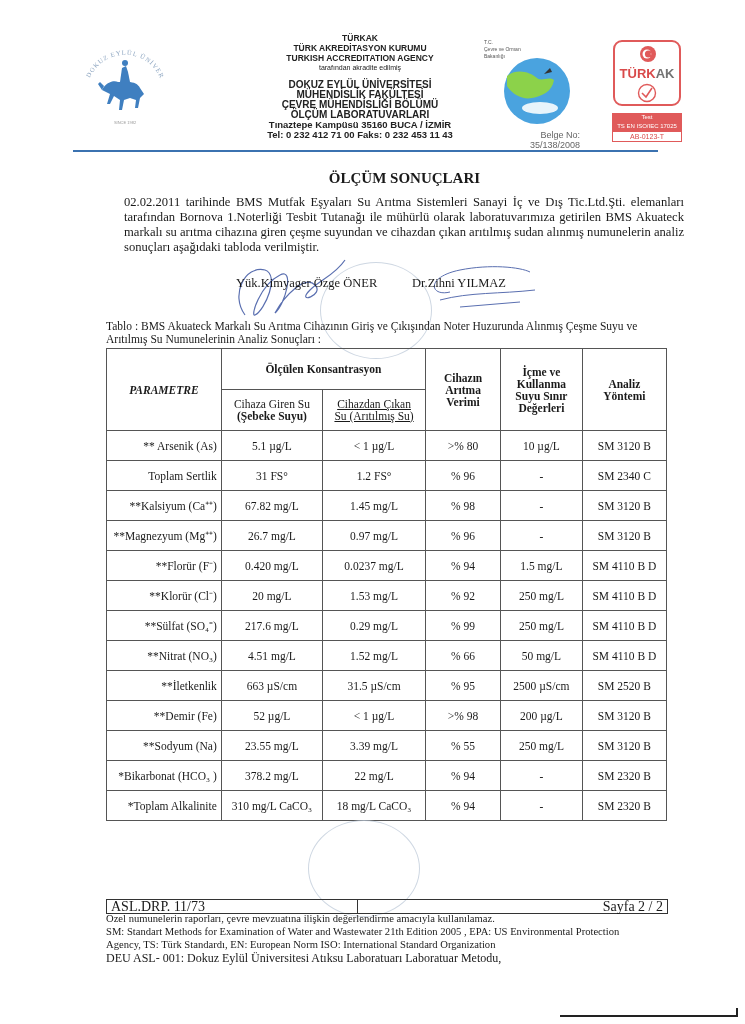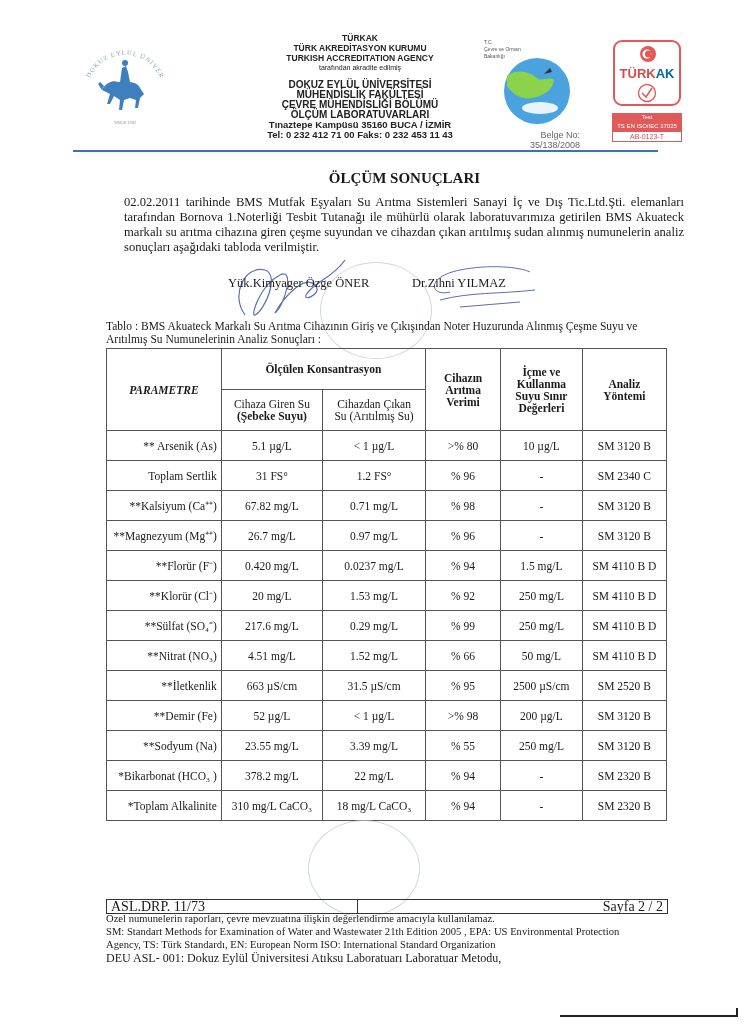--- a/index.html
+++ b/index.html
@@ -14,41 +14,41 @@
   .hdr-center .l4 { font-size: 7px; font-weight: normal; font-family: "Liberation Sans", sans-serif; }
   .hdr-center .gap { height: 7px; }
   .hdr-center .b { font-size: 10px; line-height: 10px; }
   .hdr-center .addr { font-size: 9.5px; line-height: 10px; }
 
   .logo-deu { position: absolute; left: 80px; top: 38px; width: 90px; height: 100px; }
   .logo-env { position: absolute; left: 482px; top: 36px; width: 95px; height: 100px; }
   .env-caption { position: absolute; left: 480px; top: 130px; width: 100px; text-align: right; font-family: "Liberation Sans", sans-serif; font-size: 9px; color: #666; line-height: 10px; }
   .turkak { position: absolute; left: 613px; top: 40px; width: 68px; height: 66px; border: 2px solid #e05a5a; border-radius: 9px; box-sizing: border-box; }
   .turkak-word { position: absolute; left: 0; right: 0; top: 24px; text-align: center; font-family: "Liberation Sans", sans-serif; font-size: 13px; font-weight: bold; color: #d94a4a; letter-spacing: 0px; }
-  .turkak-word .ak { color: #0369a1; }
+  .turkak-word .ak { color: #737373; }
   .turkak-badge { position: absolute; left: 612px; top: 113px; width: 70px; font-family: "Liberation Sans", sans-serif; font-size: 6px; text-align: center; }
   .turkak-badge .red { background: #e05a5a; color: #fff; line-height: 7px; padding: 1px 0; }
   .turkak-badge .code { border: 1px solid #e05a5a; color: #d94a4a; font-size: 7px; line-height: 9px; }
 
   .title { position: absolute; left: 0; width: 745px; top: 170px; text-align: center; font-weight: bold; font-size: 15px; margin-left: 32px; }
   .para { position: absolute; left: 106px; top: 195px; width: 560px; font-size: 12.6px; line-height: 15px; text-align: justify; margin-left: 18px; }
 
-  .sig1 { position: absolute; left: 228px; top: 276px; font-size: 12.5px; }
+  .sig1 { position: absolute; left: 236px; top: 276px; font-size: 12.5px; }
   .sig2 { position: absolute; left: 412px; top: 276px; font-size: 12.5px; }
   .caption { position: absolute; left: 106px; top: 320px; width: 570px; font-size: 11.5px; line-height: 13px; }
 
   table.res { position: absolute; left: 106px; top: 348px; width: 561px; border-collapse: collapse; font-size: 11.5px; }
   table.res td, table.res th { border: 1px solid #555; padding: 0 4px; text-align: center; font-weight: normal; }
   table.res th.param { font-style: italic; font-weight: bold; width: 111px; }
   table.res th.b { font-weight: bold; }
   table.res tr.h1 th { height: 40px; }
   table.res tr.h2 th { height: 40px; }
   table.res tbody td { height: 29px; }
   table.res tbody td.p { text-align: right; }
-  .col2 { width: 100px; } .col3 { width: 101px; } .col4 { width: 70px; } .col5 { width: 76px; } .col6 { width: 80px; }
+  .col2 { width: 100px; } .col3 { width: 101px; text-decoration: underline; } .col4 { width: 70px; } .col5 { width: 76px; } .col6 { width: 80px; }
 
   
   .stamp { position: absolute; border: 1px solid #b9c6d6; border-radius: 50%; opacity: 0.7; }
   .signature { position: absolute; }
 
   .footer-box { position: absolute; left: 106px; top: 899px; width: 560px; height: 13px; border: 1px solid #333; font-size: 14px; line-height: 13px; }
   .footer-box .left { position: absolute; left: 4px; top: 0; }
   .footer-box .mid { position: absolute; left: 250px; top: 0; bottom: 0; width: 1px; background: #333; }
   .footer-box .right { position: absolute; right: 4px; top: 0; }
   .footnotes { position: absolute; left: 106px; top: 912px; width: 600px; font-size: 10.6px; line-height: 13px; }
@@ -186,21 +186,21 @@
         <td class="p">Toplam Sertlik</td>
         <td>31 FS°</td>
         <td>1.2 FS°</td>
         <td>% 96</td>
         <td>-</td>
         <td>SM 2340 C</td>
       </tr>
       <tr>
         <td class="p">**Kalsiyum  (Ca⁺⁺)</td>
         <td>67.82 mg/L</td>
-        <td>0.71 mg/L</td>
+        <td>1.45 mg/L</td>
         <td>% 98</td>
         <td>-</td>
         <td>SM 3120 B</td>
       </tr>
       <tr>
         <td class="p">**Magnezyum  (Mg⁺⁺)</td>
         <td>26.7 mg/L</td>
         <td>0.97 mg/L</td>
         <td>% 96</td>
         <td>-</td>

